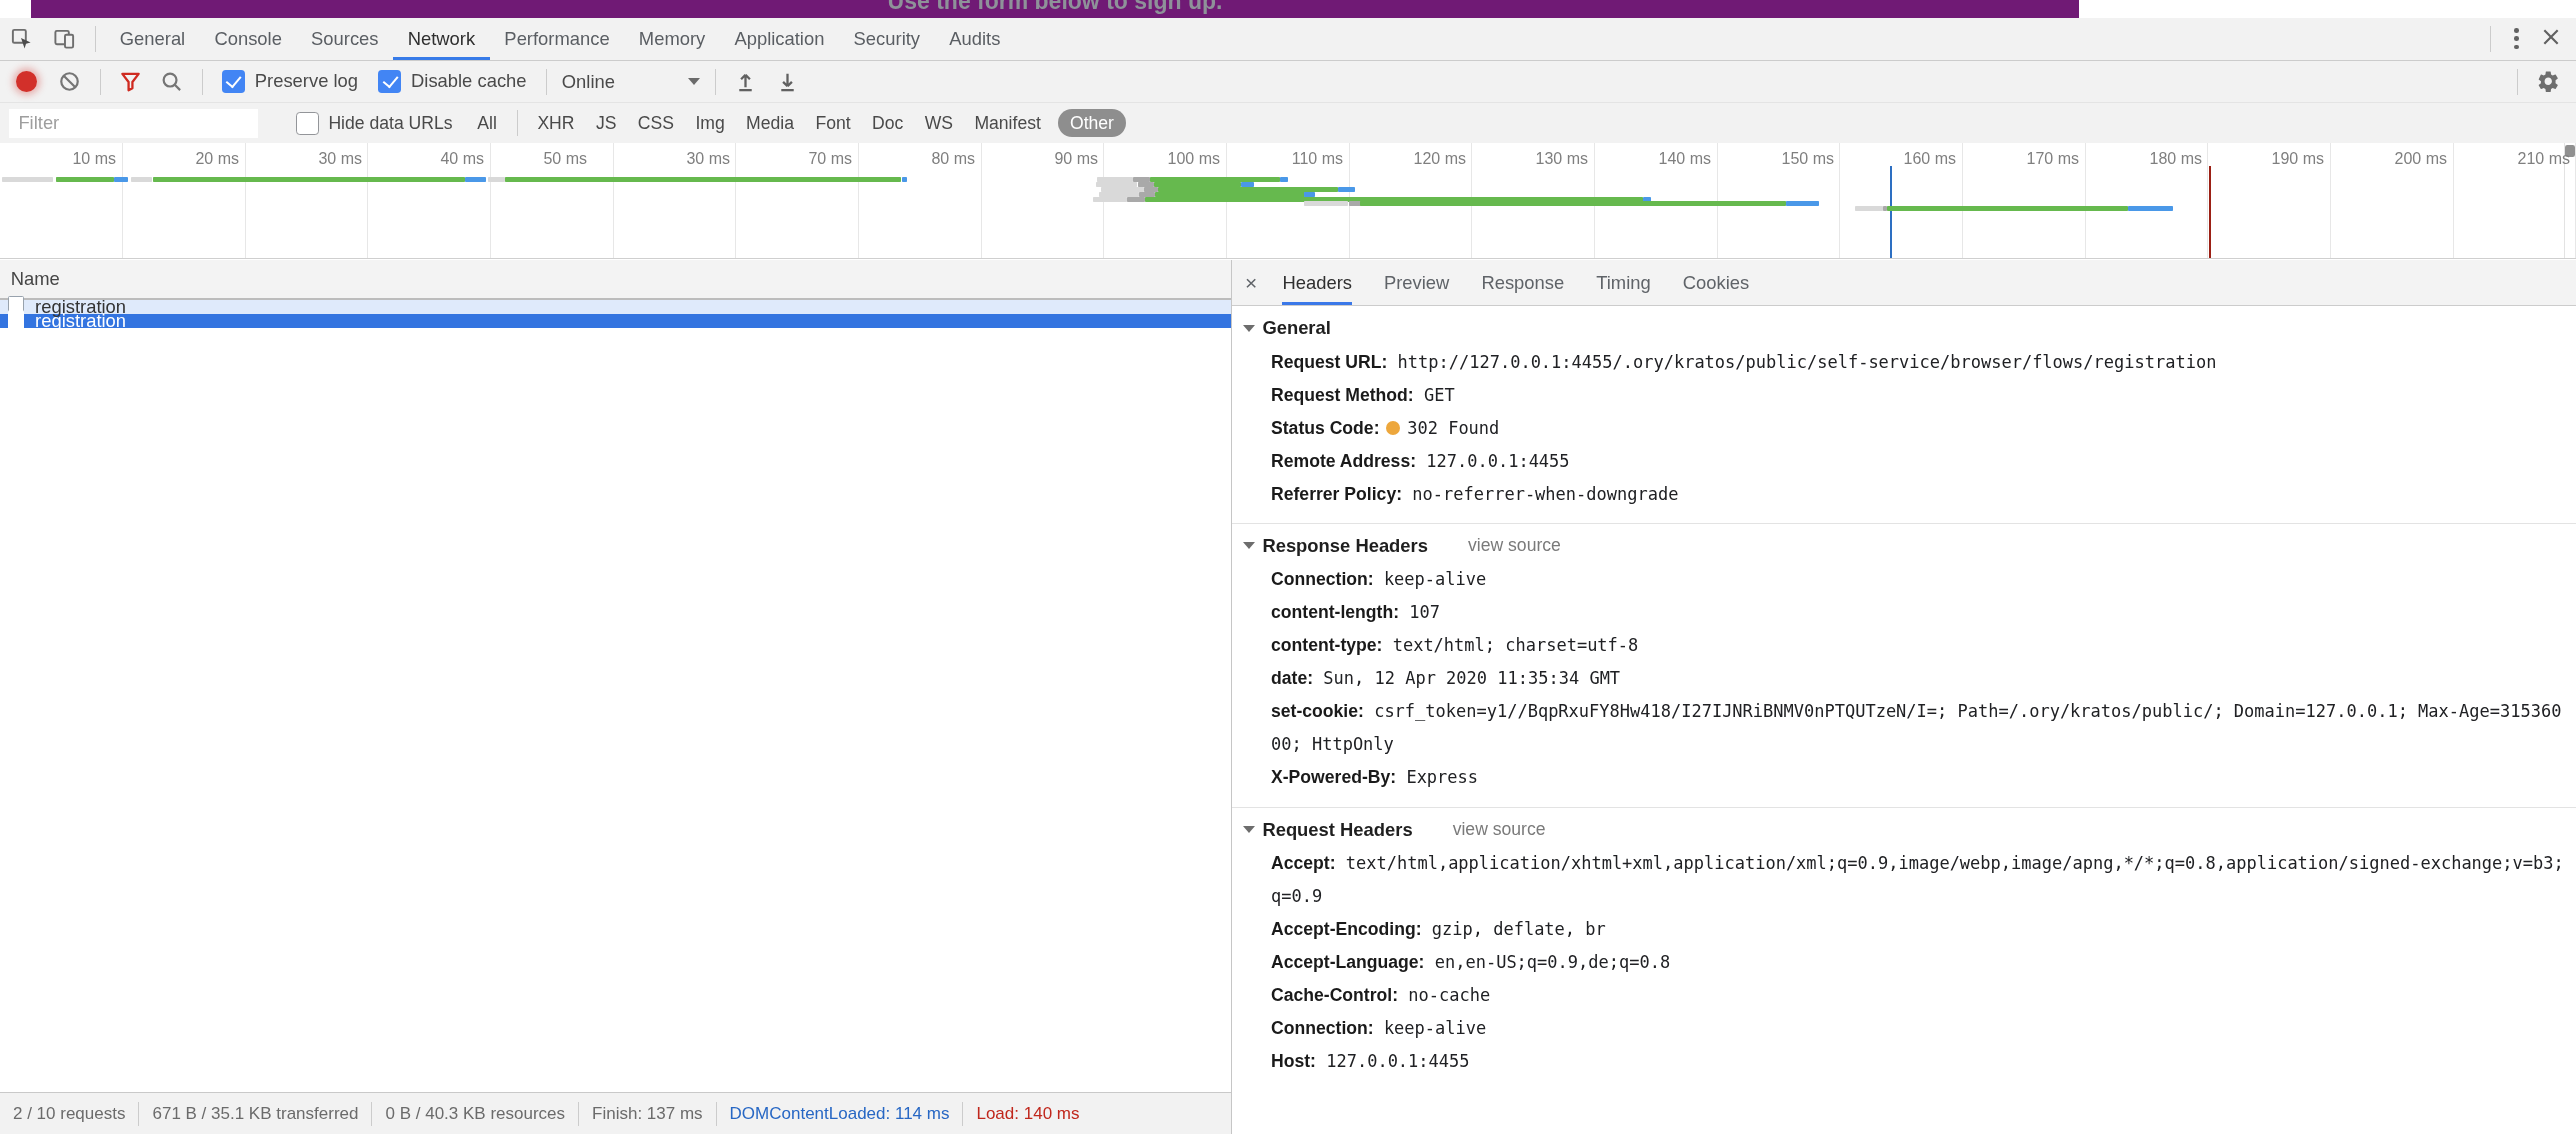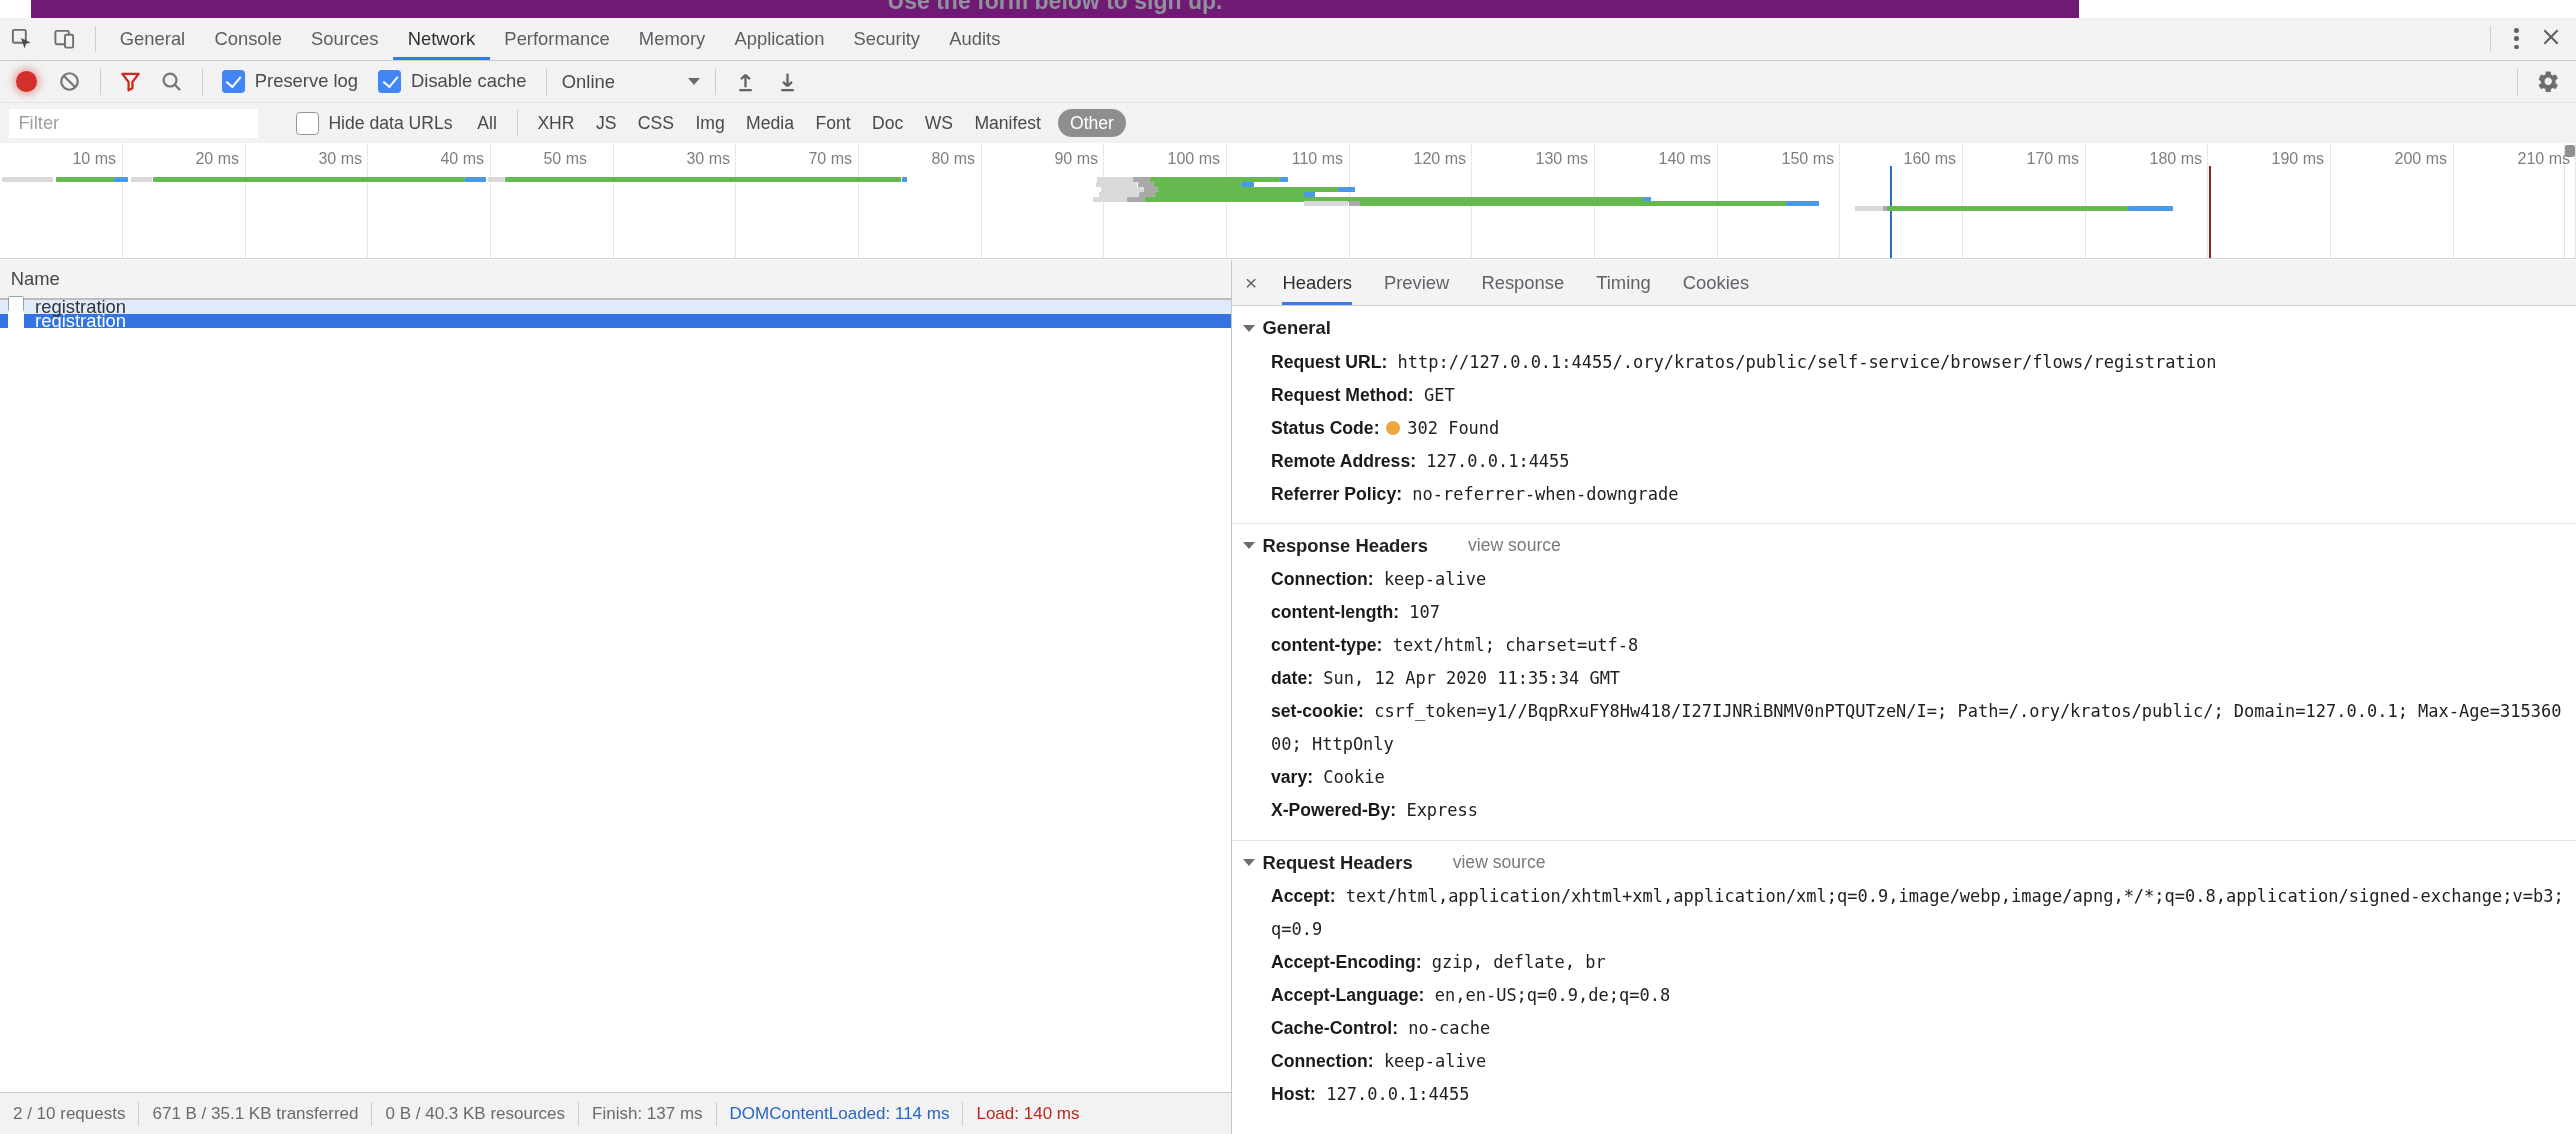--- a/index.html
+++ b/index.html
@@ -376,21 +376,20 @@
         <div class="section-head">
           <span class="tri"></span>
           <span class="section-title">Response Headers</span>
           <span class="view-source">view source</span>
         </div>
         <div class="hrow"><span class="hname">Connection:</span> <span>keep-alive</span></div>
         <div class="hrow"><span class="hname">content-length:</span> <span>107</span></div>
         <div class="hrow"><span class="hname">content-type:</span> <span>text/html; charset=utf-8</span></div>
         <div class="hrow"><span class="hname">date:</span> <span>Sun, 12 Apr 2020 11:35:34 GMT</span></div>
         <div class="hrow"><span class="hname">set-cookie:</span> <span>csrf_token=y1//BqpRxuFY8Hw418/I27IJNRiBNMV0nPTQUTzeN/I=; Path=/.ory/kratos/public/; Domain=127.0.0.1; Max-Age=31536000; HttpOnly</span></div>
-        <div class="hrow"><span class="hname">vary:</span> <span>Cookie</span></div>
         <div class="hrow"><span class="hname">X-Powered-By:</span> <span>Express</span></div>
       </div>
 
       <div class="hsection">
         <div class="section-head">
           <span class="tri"></span>
           <span class="section-title">Request Headers</span>
           <span class="view-source">view source</span>
         </div>
         <div class="hrow"><span class="hname">Accept:</span> <span>text/html,application/xhtml+xml,application/xml;q=0.9,image/webp,image/apng,*/*;q=0.8,application/signed-exchange;v=b3;q=0.9</span></div>

